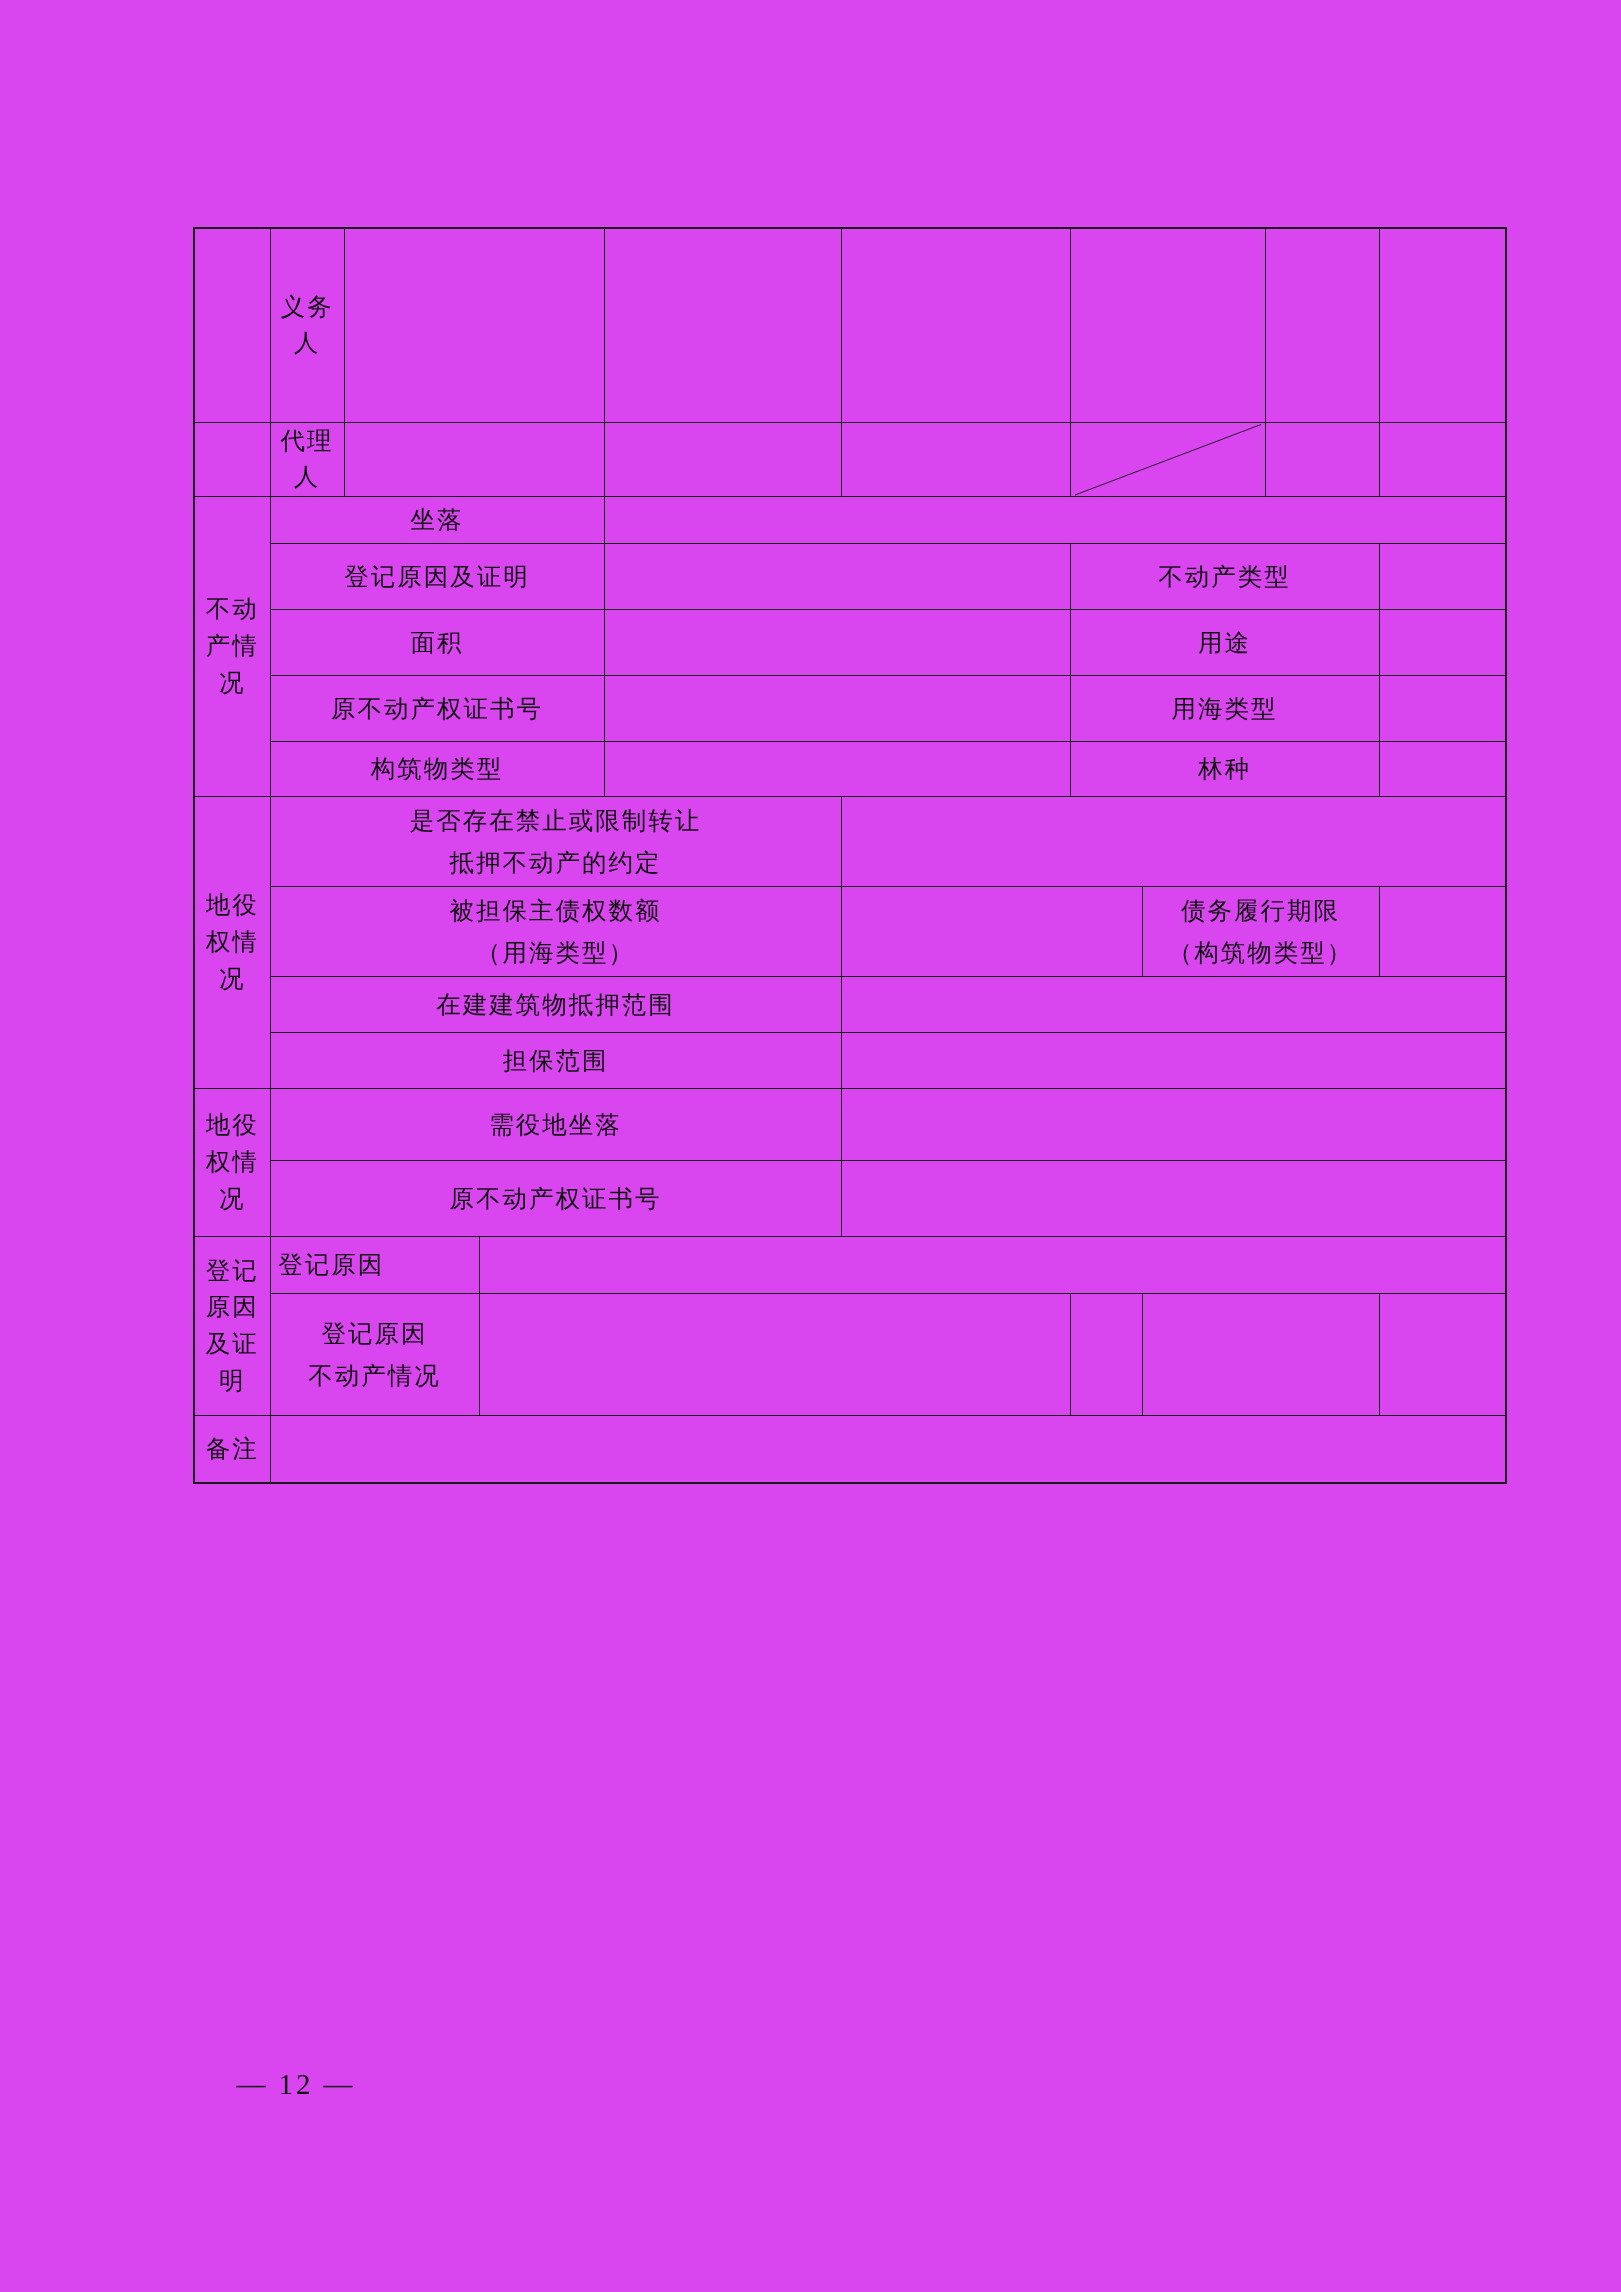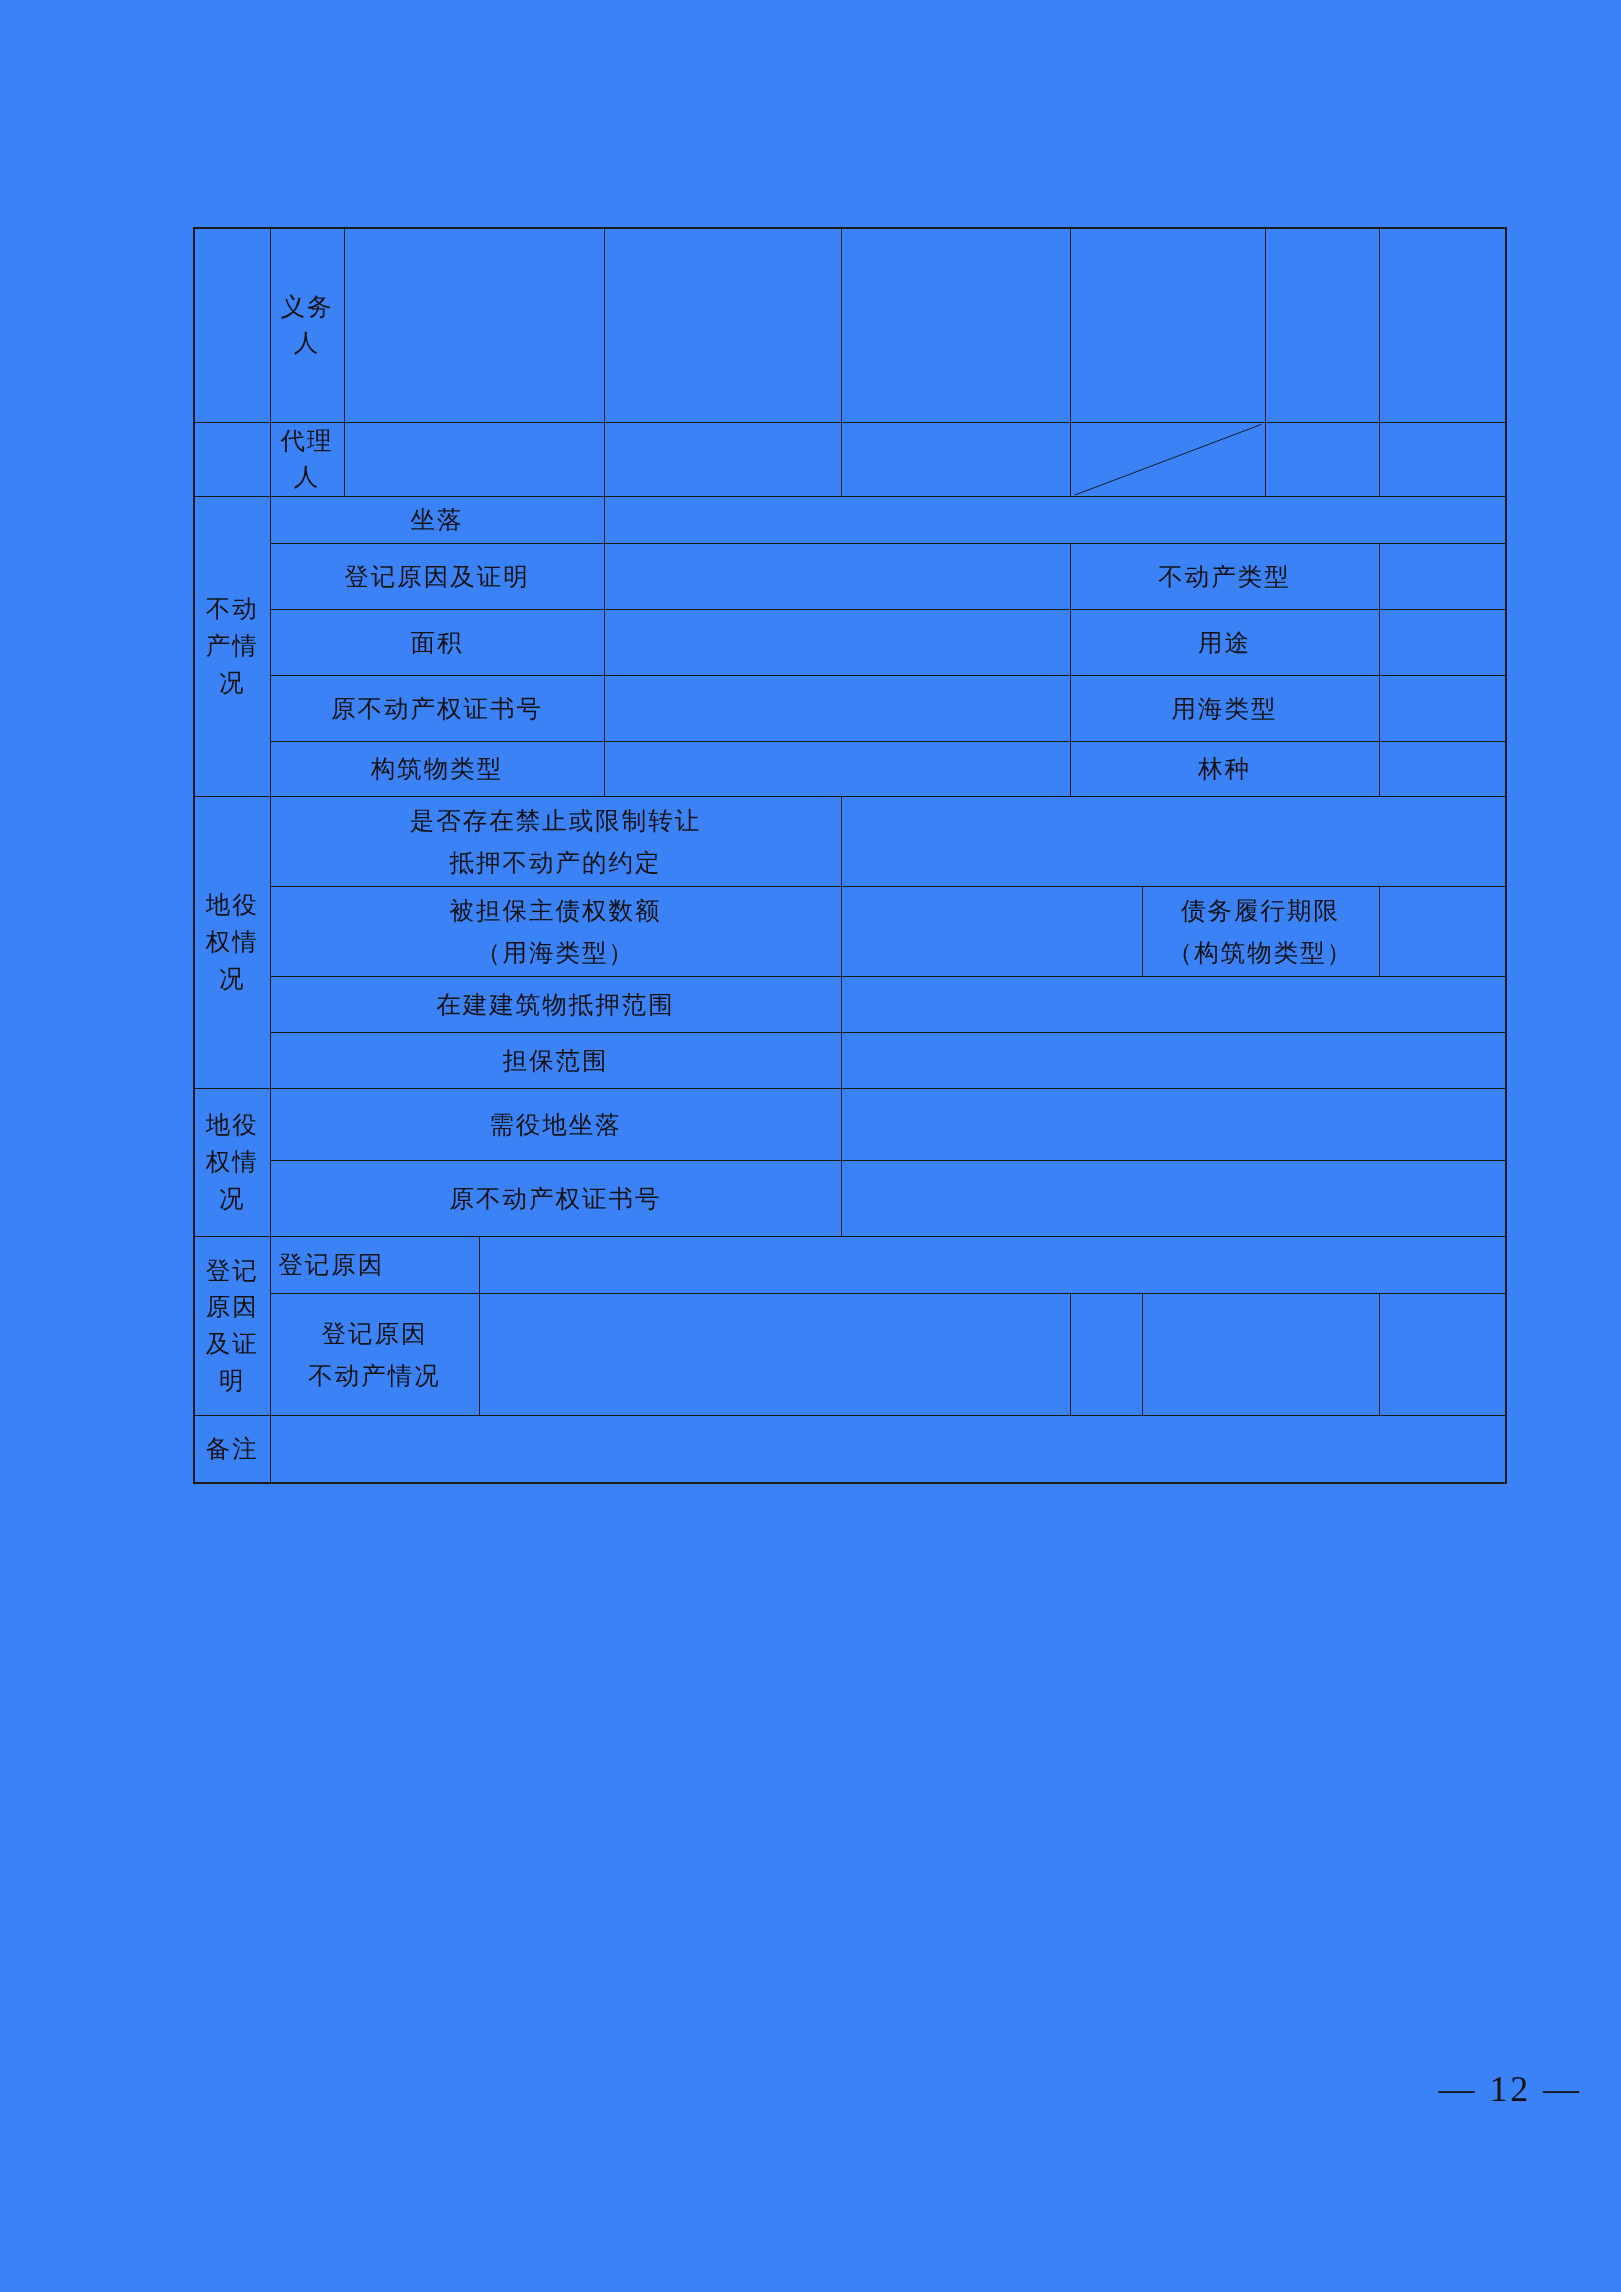--- a/index.html
+++ b/index.html
@@ -13,21 +13,21 @@
     height: 2293px;
     position: relative;
     font-family: "Liberation Serif", "DejaVu Serif", serif;
     color: #000000;
     overflow: hidden;
   }
 
   .page {
     position: absolute;
     inset: 0;
-    background: #3b82f6;
+    background: #d946ef;
   }
 
   
   .form-wrap {
     position: absolute;
     left: 193px;
     top: 227px;
     width: 1313px;
   }
 
@@ -85,22 +85,22 @@
     display: block;
     line-height: 1.7;
   }
 
   
   .page-number {
     position: absolute;
     left: 0;
     top: 2068px;
     width: 1582px;
-    text-align: right;
-    font-size: 36px;
+    text-align: center;
+    font-size: 29px;
     letter-spacing: 2.9px;
     font-family: "Liberation Serif", "DejaVu Serif", serif;
     color: #111111;
   }
   .page-number .pn-inner {
     display: inline-block;
     margin-left: -990px;
   }
 </style>
 </head>

